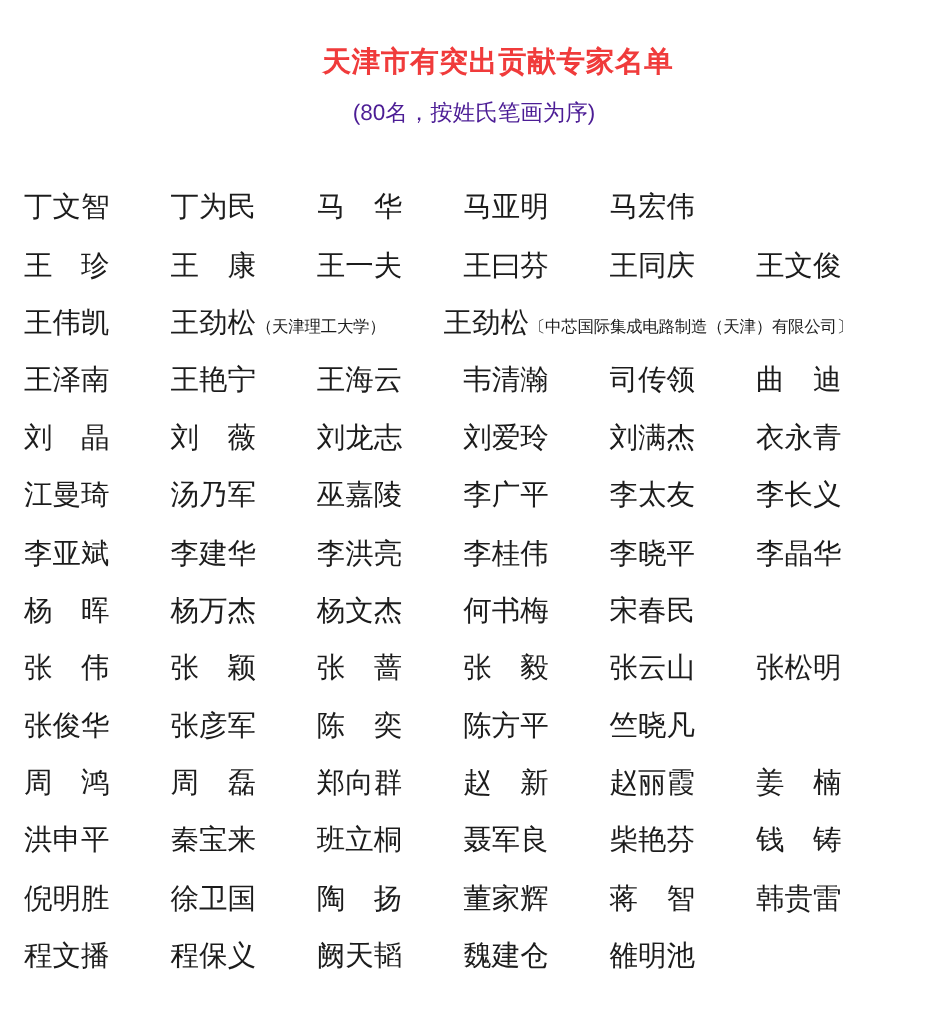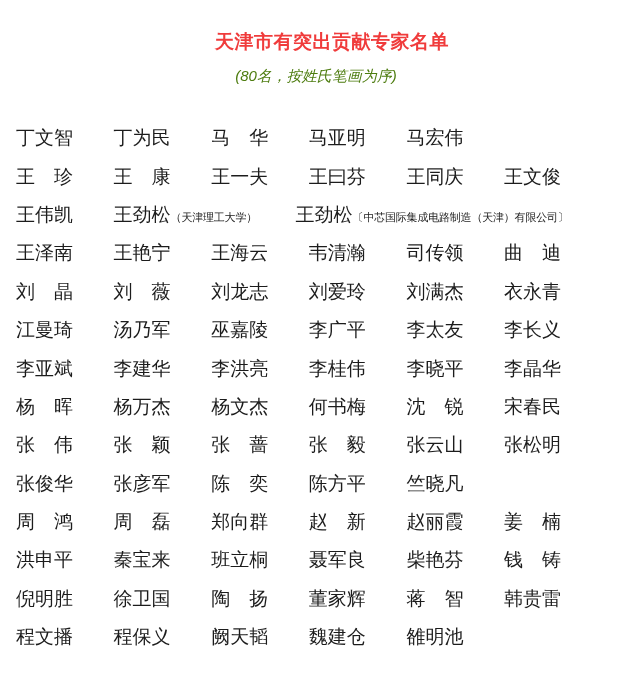--- a/index.html
+++ b/index.html
@@ -21,24 +21,23 @@
     font-family: "Liberation Sans", sans-serif;
     font-weight: bold;
     font-size: 19px;
     line-height: 24px;
     letter-spacing: 0.5px;
   }
   .subtitle {
     text-align: center;
     font-family: "Liberation Sans", sans-serif;
     font-size: 15px;
-    color: #4d7c0f;
+    color: #4c1d95;
     margin-top: 12px;
     line-height: 20px;
-    font-style: italic;
   }
   .grid {
     margin: 33px 0 0 16px;
     width: 590px;
   }
   .row {
     display: flex;
     height: 38.4px;
     align-items: center;
   }
@@ -118,21 +117,20 @@
         <div class="cell"><span class="nm">李洪亮</span></div>
         <div class="cell"><span class="nm">李桂伟</span></div>
         <div class="cell"><span class="nm">李晓平</span></div>
         <div class="cell"><span class="nm">李晶华</span></div>
       </div>
       <div class="row">
         <div class="cell"><span class="nm">杨　晖</span></div>
         <div class="cell"><span class="nm">杨万杰</span></div>
         <div class="cell"><span class="nm">杨文杰</span></div>
         <div class="cell"><span class="nm">何书梅</span></div>
-        <div class="cell"><span class="nm">沈　锐</span></div>
         <div class="cell"><span class="nm">宋春民</span></div>
       </div>
       <div class="row">
         <div class="cell"><span class="nm">张　伟</span></div>
         <div class="cell"><span class="nm">张　颖</span></div>
         <div class="cell"><span class="nm">张　蔷</span></div>
         <div class="cell"><span class="nm">张　毅</span></div>
         <div class="cell"><span class="nm">张云山</span></div>
         <div class="cell"><span class="nm">张松明</span></div>
       </div>

